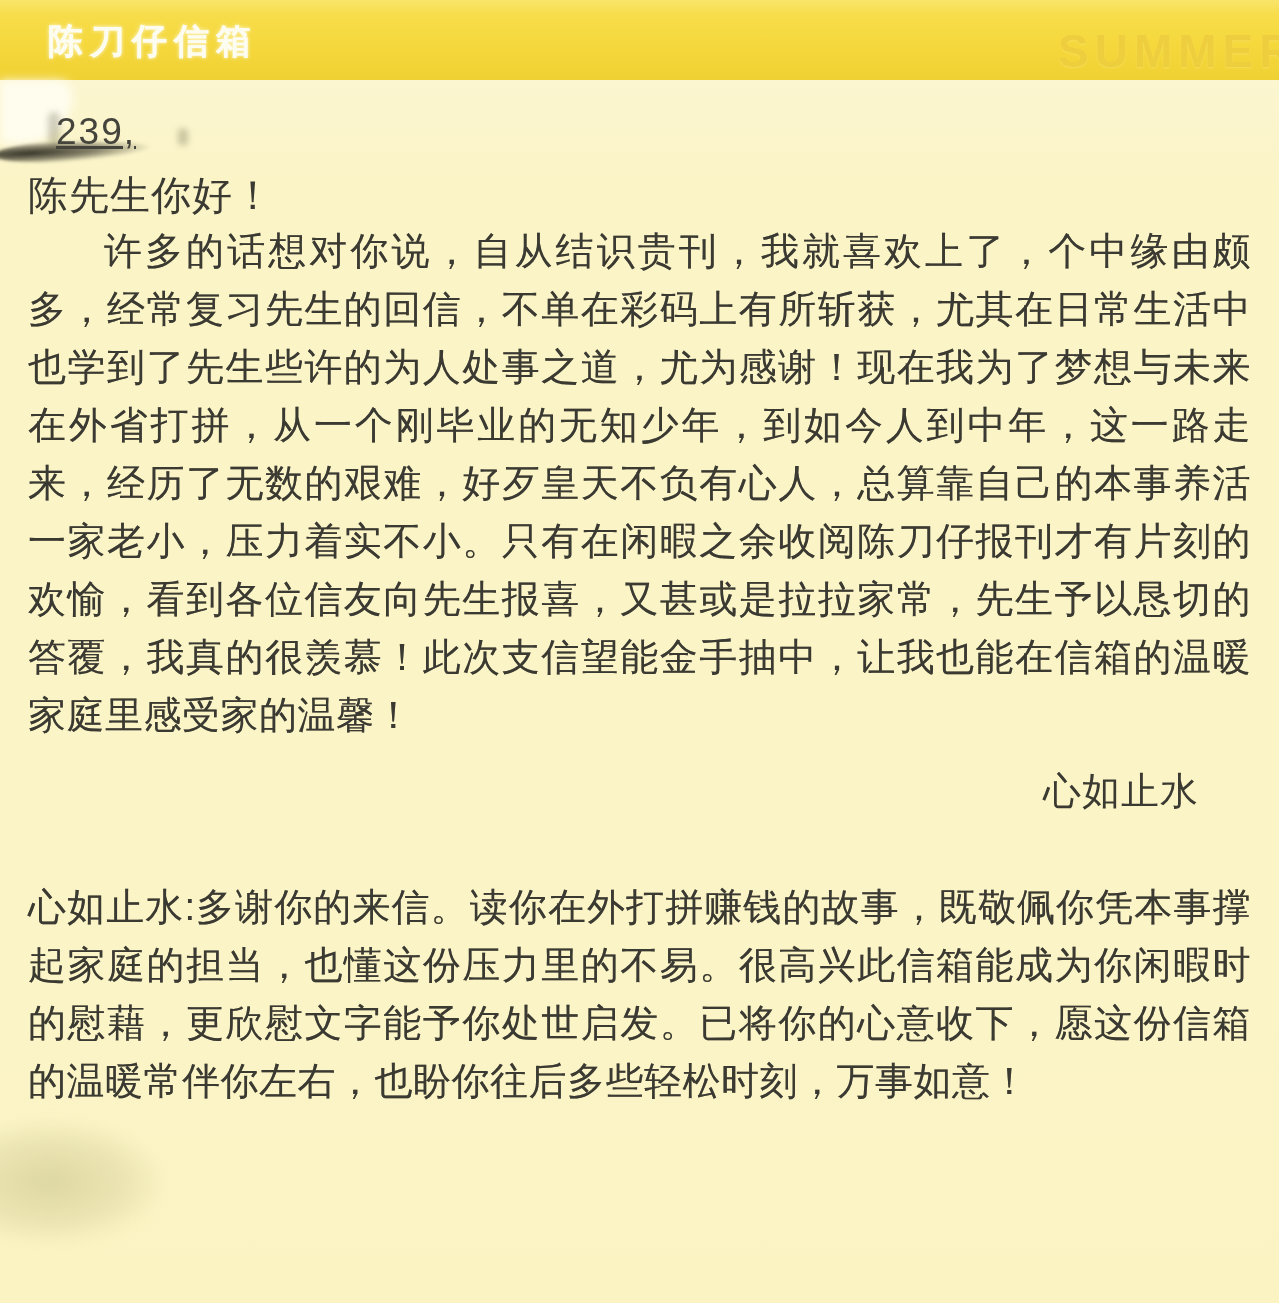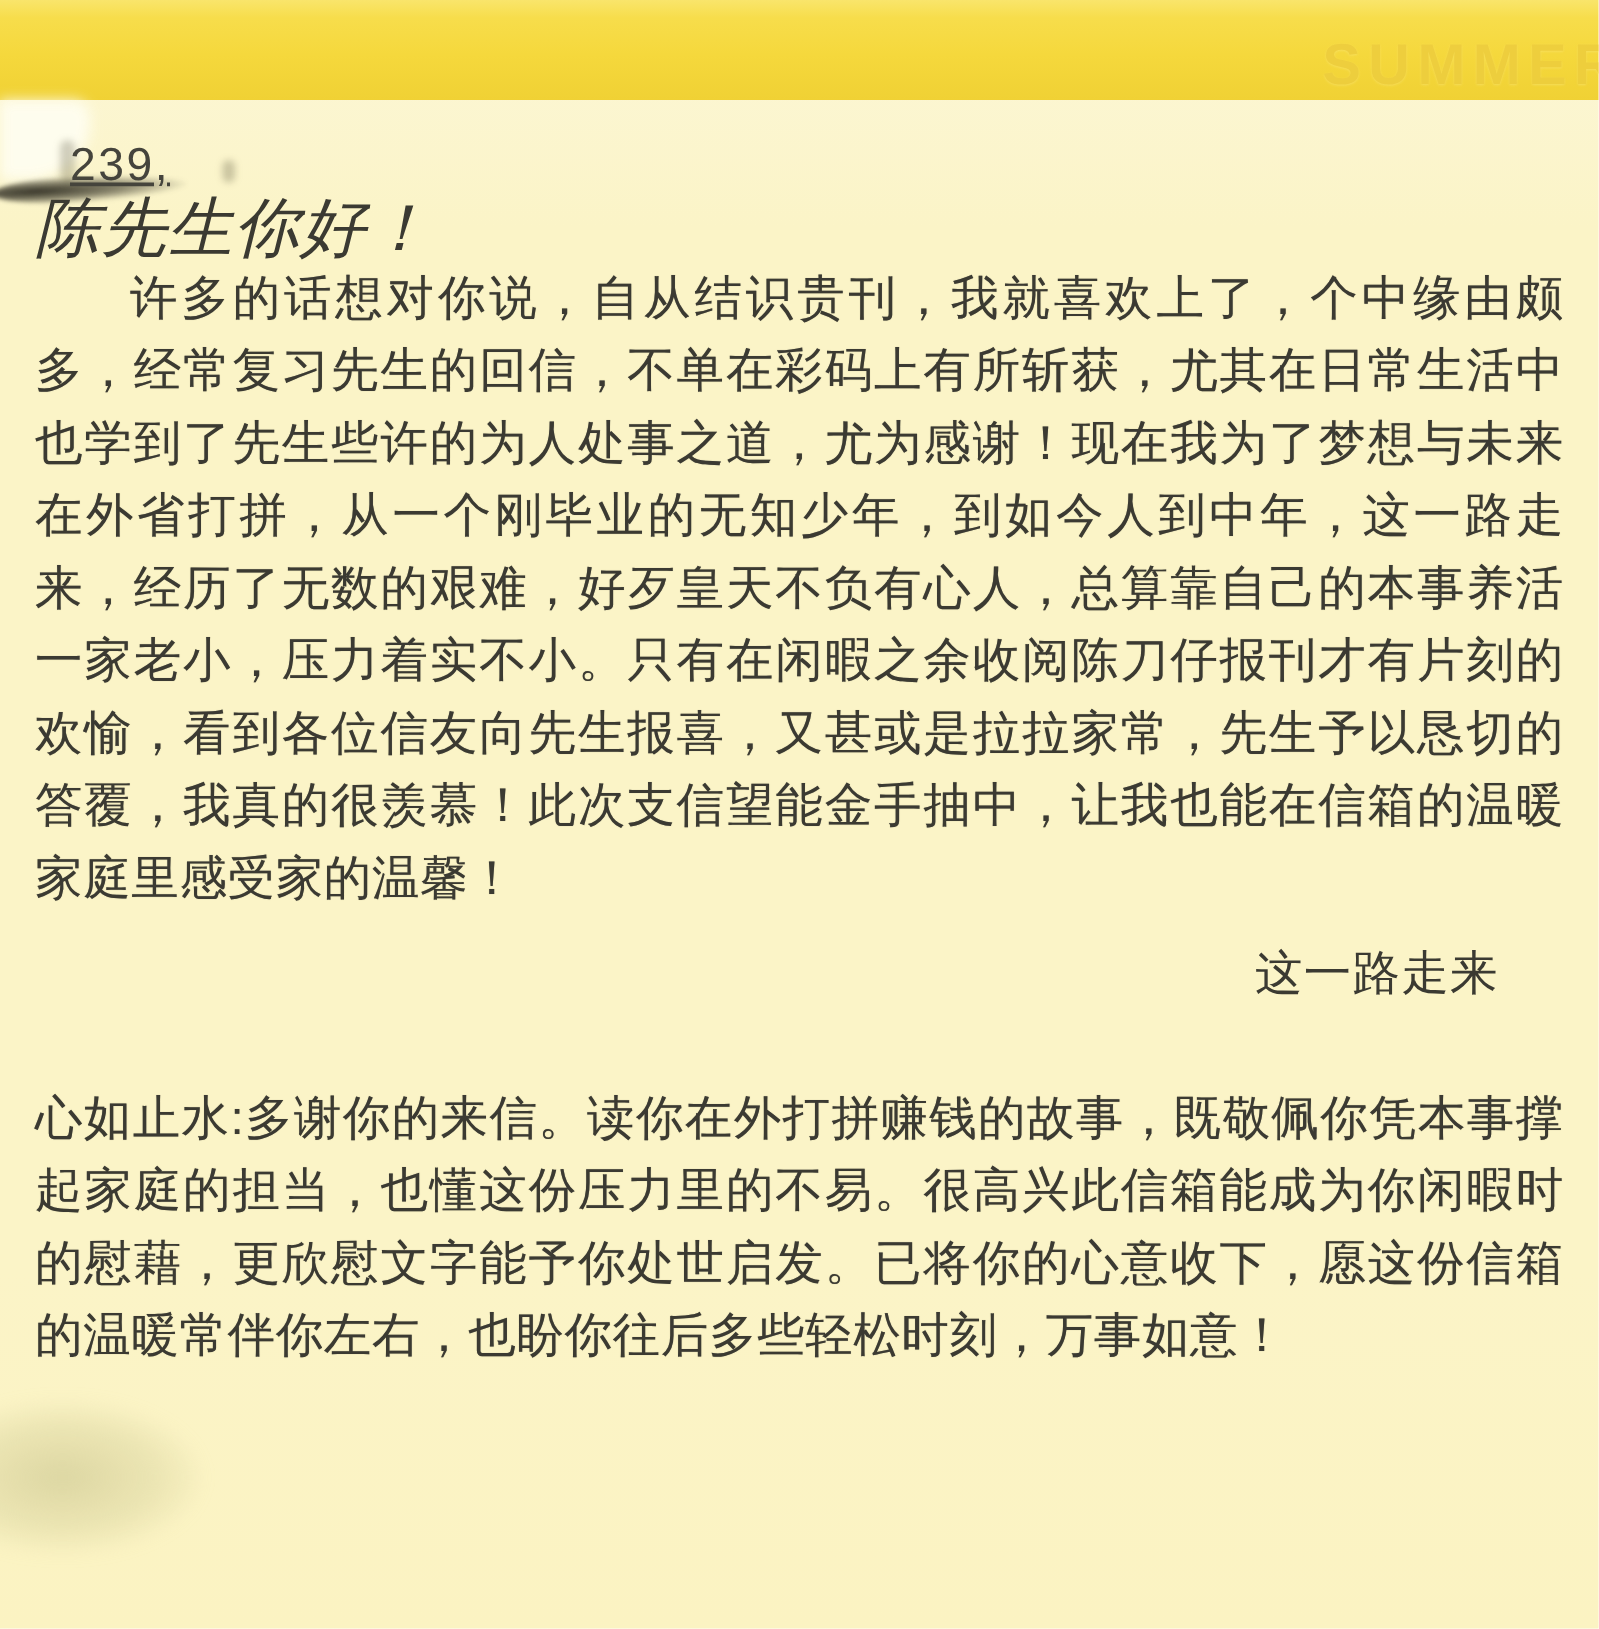--- a/index.html
+++ b/index.html
@@ -103,25 +103,24 @@
   }
   .number {
     margin: 30px 0 0 28px;
     font-size: 37px;
     line-height: 44px;
     color: #45443c;
     letter-spacing: 2px;
     text-decoration: underline;
   }
   .salutation {
-    margin-top: 4px;
-    font-size: 52px;
+    margin-top: 16px;
+    font-size: 40px;
     line-height: 50px;
     letter-spacing: 1px;
-    font-style: italic;
   }
   .body {
     margin: 2px 0 0 0;
     font-size: 38px;
     line-height: 58px;
     letter-spacing: 0.5px;
     text-align: justify;
     text-shadow: 0 0 0.6px rgba(59,58,50,0.55);
   }
   .body.indent { text-indent: 2em; }
@@ -134,31 +133,32 @@
     letter-spacing: 1px;
   }
   .reply { margin-top: 58px; }
 </style>
 </head>
 <body>
 
 <div class="screen">
 
   <header class="topbar">
+    <span class="title">陈刀仔信箱</span>
     <span class="watermark">SUMMER</span>
   </header>
 
   <div class="corner-white"></div>
   <div class="corner-shadow"></div>
   <div class="ghost-mark-left"></div>
   <div class="ghost-mark-right"></div>
 
   <main class="page">
     <div class="number">239,</div>
     <div class="salutation">陈先生你好！</div>
     <p class="body indent">许多的话想对你说，自从结识贵刊，我就喜欢上了，个中缘由颇多，经常复习先生的回信，不单在彩码上有所斩获，尤其在日常生活中也学到了先生些许的为人处事之道，尤为感谢！现在我为了梦想与未来在外省打拼，从一个刚毕业的无知少年，到如今人到中年，这一路走来，经历了无数的艰难，好歹皇天不负有心人，总算靠自己的本事养活一家老小，压力着实不小。只有在闲暇之余收阅陈刀仔报刊才有片刻的欢愉，看到各位信友向先生报喜，又甚或是拉拉家常，先生予以恳切的答覆，我真的很羡慕！此次支信望能金手抽中，让我也能在信箱的温暖家庭里感受家的温馨！</p>
-    <div class="signature">这一路走来</div>
+    <div class="signature">心如止水</div>
     <p class="body reply"><span>心如止水:</span><span>多谢你的来信。读你在外打拼赚钱的故事，既敬佩你凭本事撑起家庭的担当，也懂这份压力里的不易。很高兴此信箱能成为你闲暇时的慰藉，更欣慰文字能予你处世启发。已将你的心意收下，愿这份信箱的温暖常伴你左右，也盼你往后多些轻松时刻，万事如意！</span></p>
   </main>
 
   <div class="bottom-smudge"></div>
 
 </div>
 
 </body></html>

